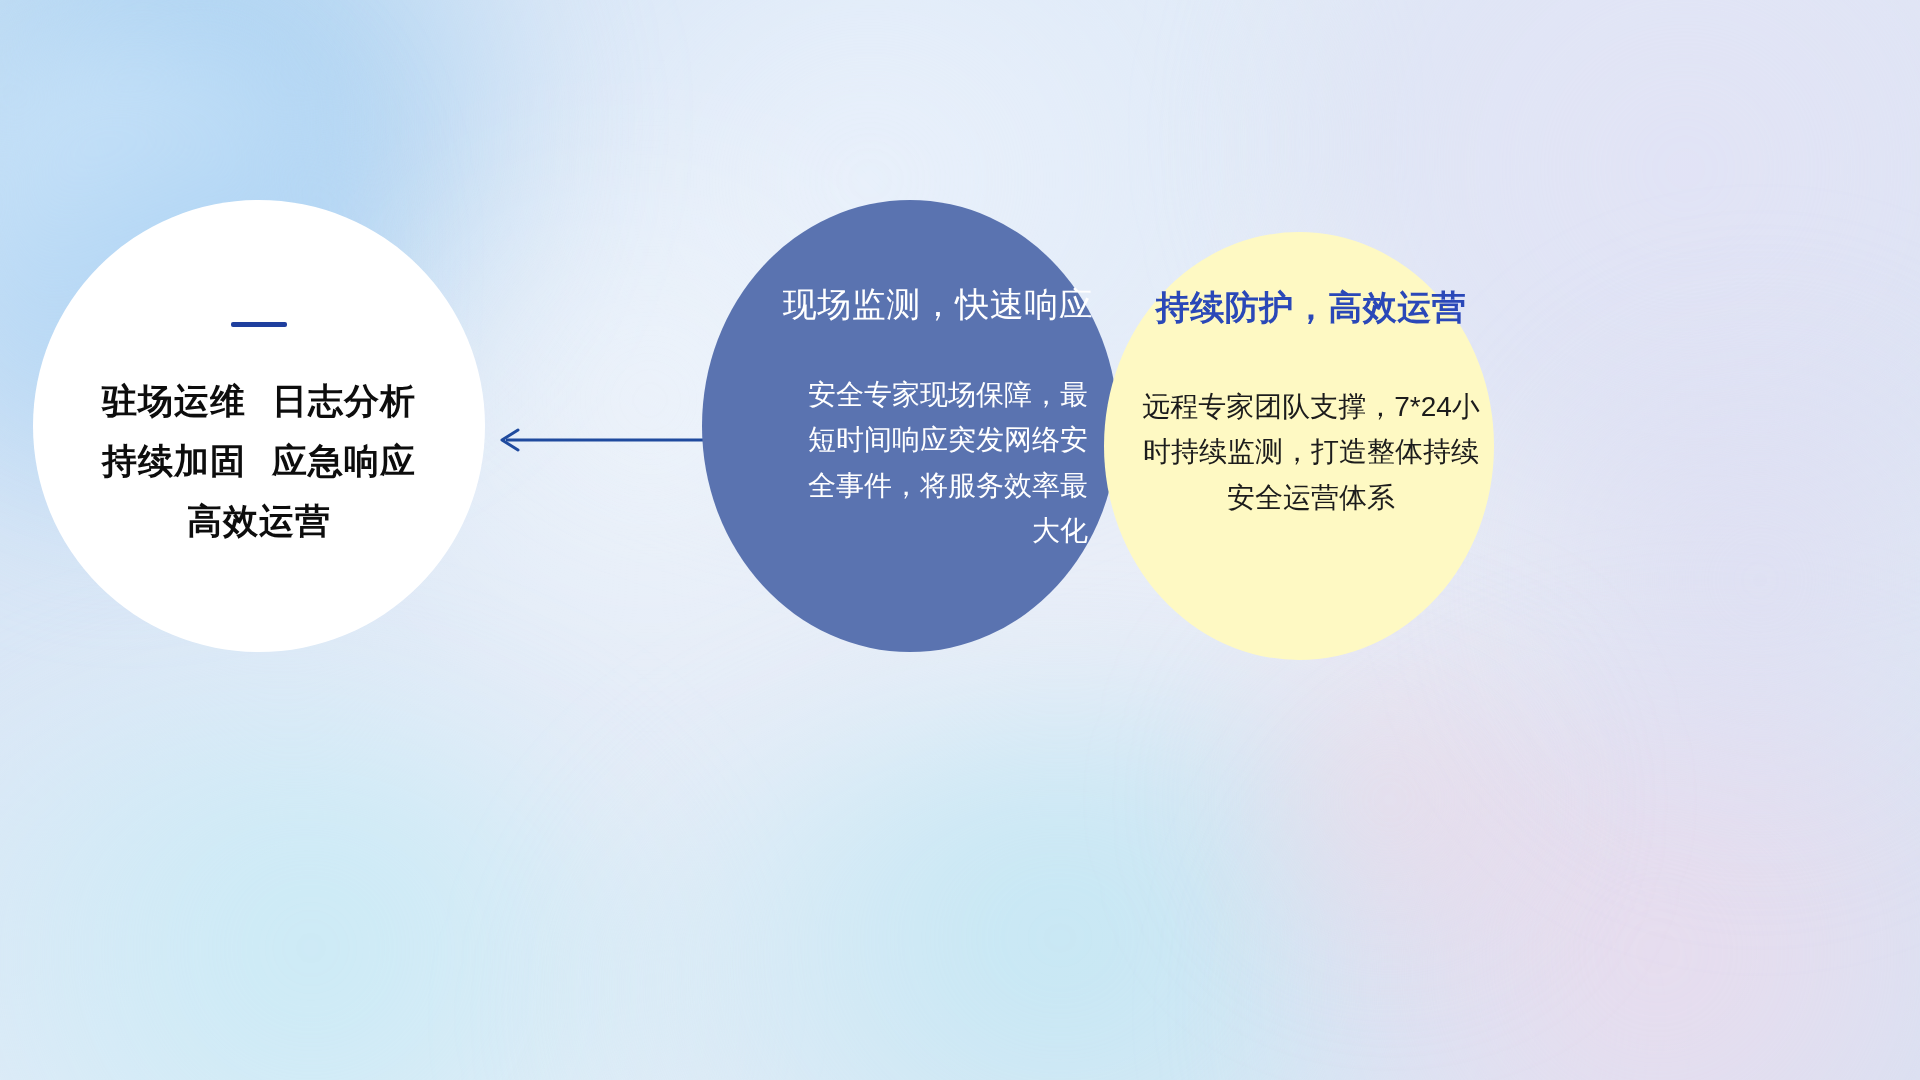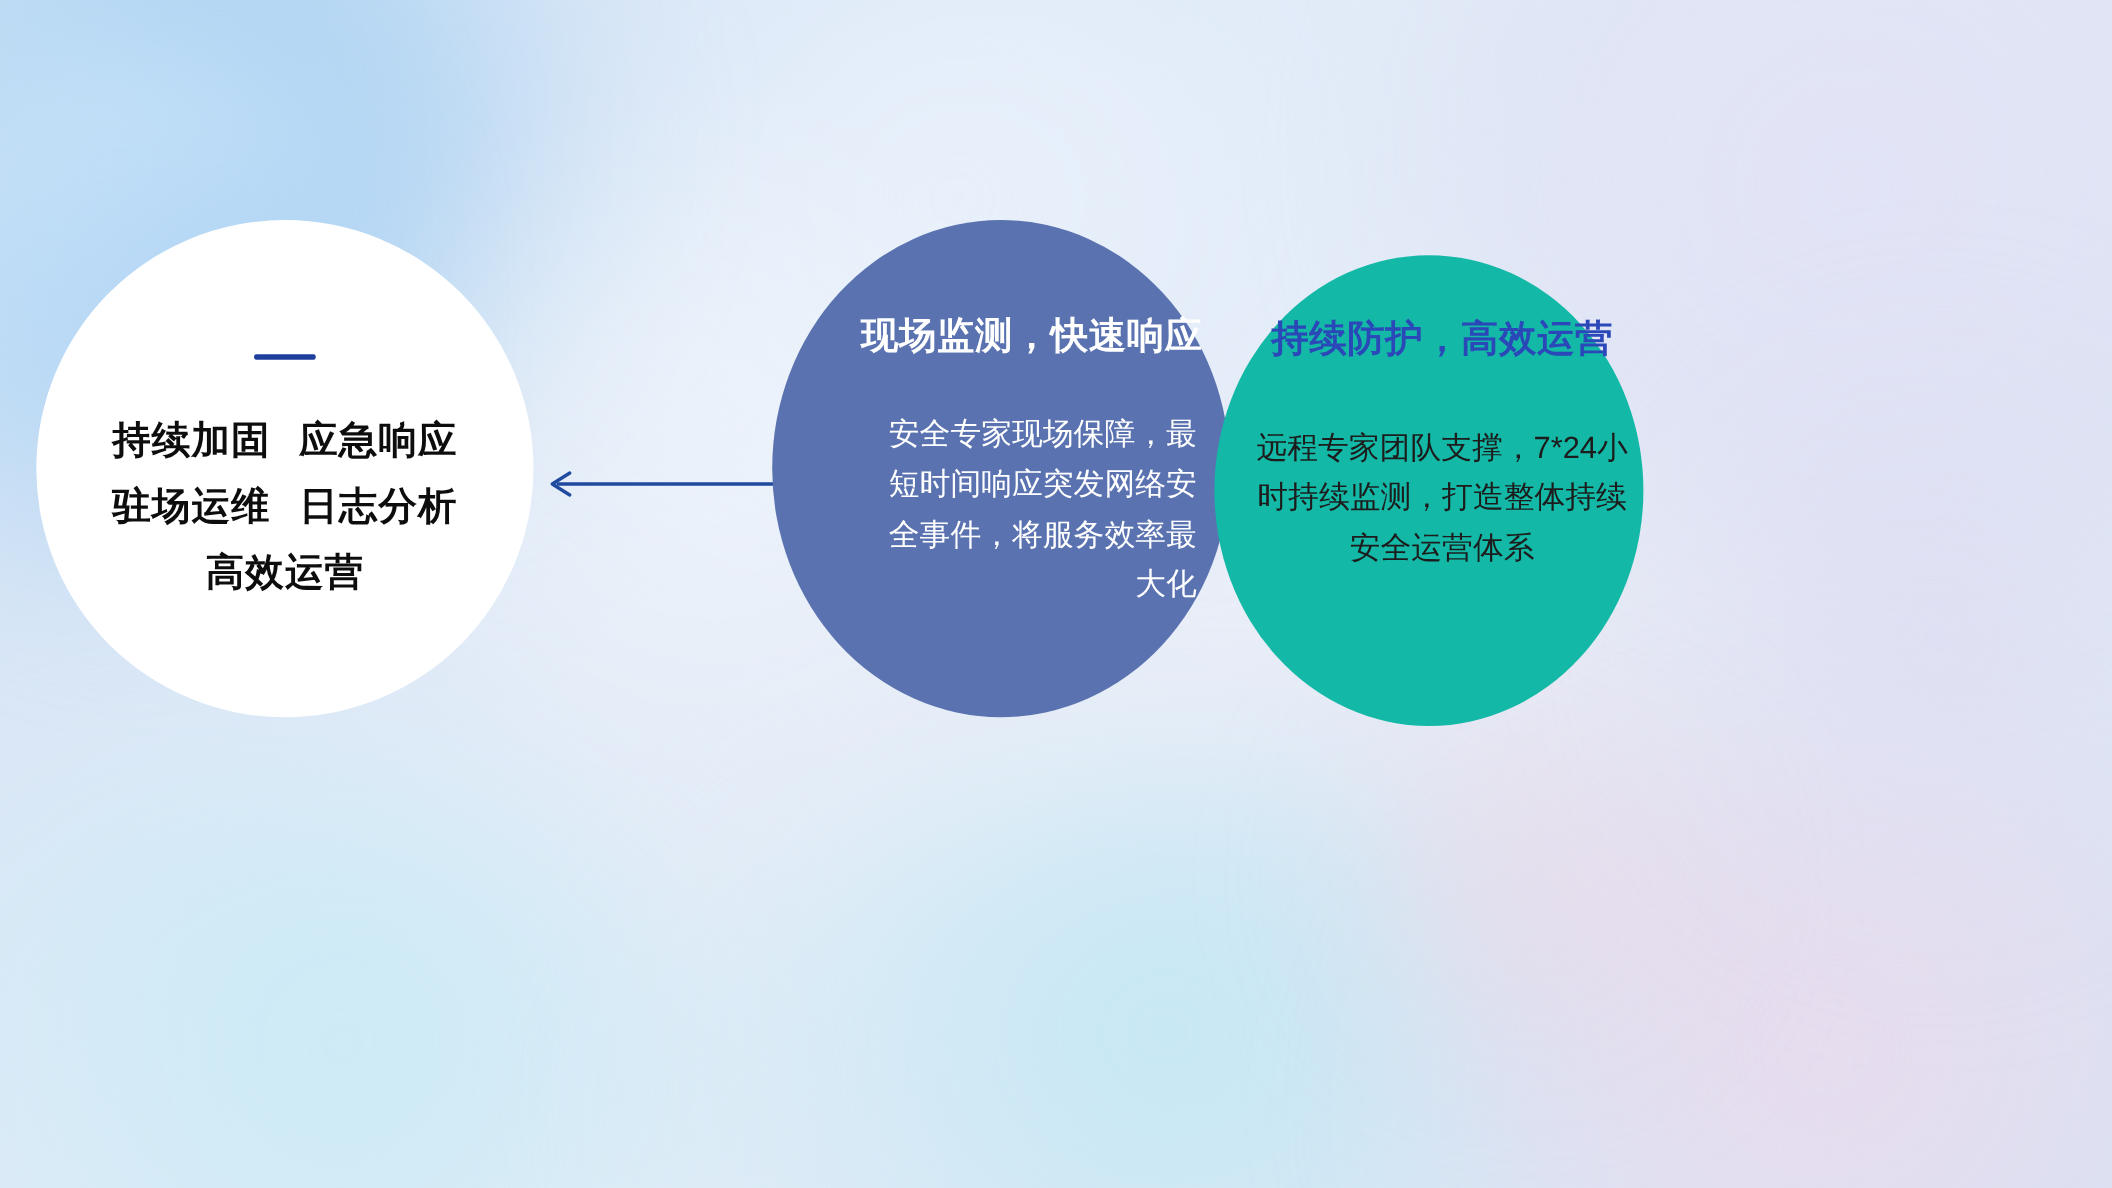--- a/index.html
+++ b/index.html
@@ -91,21 +91,21 @@
   .circle-mid {
     left: 702px; top: 200px;
     width: 416px; height: 452px;
     background: #5a73b0;
     justify-content: flex-start;
     z-index: 2;
   }
   .circle-right {
     left: 1104px; top: 232px;
     width: 390px; height: 428px;
-    background: #14b8a6;
+    background: #fef9c3;
     justify-content: flex-start;
     z-index: 3;
   }
 
   
   .dash {
     width: 56px;
     height: 5px;
     background: #1f3f9e;
     border-radius: 2px;
@@ -118,21 +118,21 @@
     font-size: 35px;
     line-height: 1.72;
     letter-spacing: 1px;
   }
   .left-lines .gap { display: inline-block; width: 26px; }
 
   
   .mid-title {
     margin-top: 82px;
     color: #ffffff;
-    font-weight: bold;
+    font-weight: normal;
     font-size: 34px;
     letter-spacing: 0.5px;
     white-space: nowrap;
     position: relative;
     left: 28px;
   }
   .mid-body {
     margin-top: 44px;
     color: #ffffff;
     font-size: 28px;
@@ -193,24 +193,24 @@
 
   <svg class="arrow" viewBox="0 0 230 44">
     <line x1="228" y1="22" x2="14" y2="22" stroke="#1f4a9e" stroke-width="3"></line>
     <polyline points="26,12 10,22 26,32" fill="none" stroke="#1f4a9e" stroke-width="3" stroke-linecap="round" stroke-linejoin="round"></polyline>
   </svg>
 
   <div class="circle circle-left">
     <div class="dash"></div>
     <div class="left-lines">
       <div>
-        <span>持续加固</span><span class="gap"></span><span>应急响应</span>
+        <span>驻场运维</span><span class="gap"></span><span>日志分析</span>
       </div>
       <div>
-        <span>驻场运维</span><span class="gap"></span><span>日志分析</span>
+        <span>持续加固</span><span class="gap"></span><span>应急响应</span>
       </div>
       <div>
         <span>高效运营</span>
       </div>
     </div>
   </div>
 
   <div class="circle circle-mid">
     <div class="mid-title">现场监测，快速响应</div>
     <div class="mid-body">安全专家现场保障，最短时间响应突发网络安全事件，将服务效率最大化</div>

